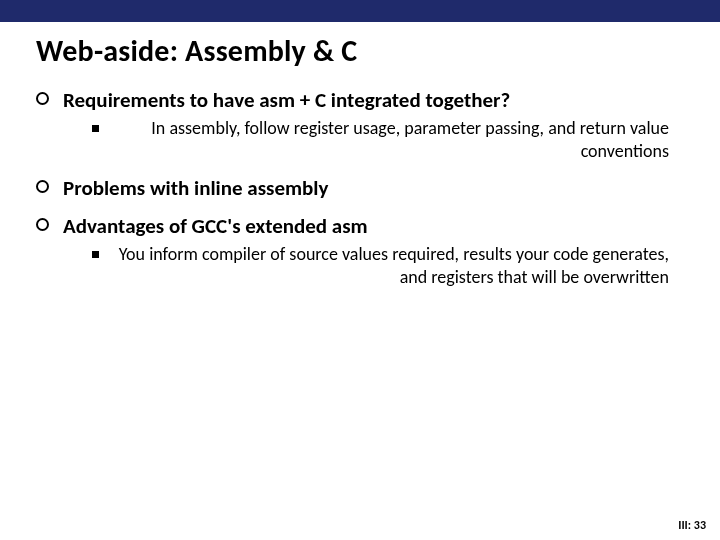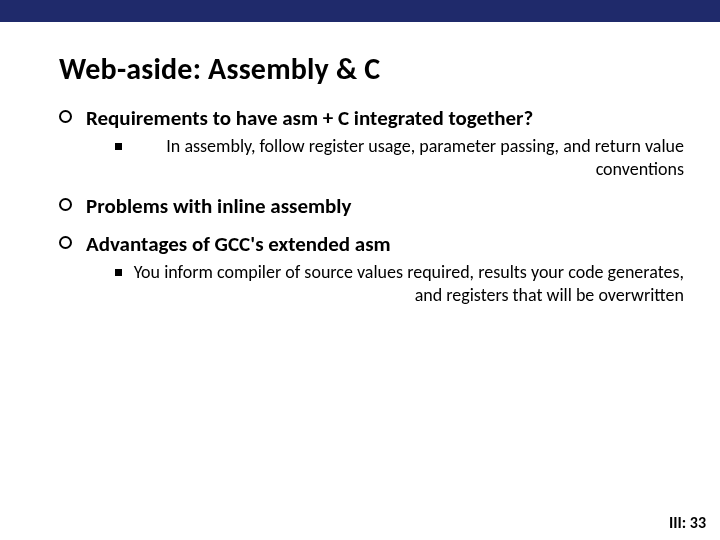--- a/index.html
+++ b/index.html
@@ -1,27 +1,27 @@
 <!DOCTYPE html>
 <html><head>
 <meta charset="utf-8">
 <style>
   * { margin: 0; padding: 0; box-sizing: border-box; }
   html, body { width: 720px; height: 540px; overflow: hidden; font-family: Calibri, Arial, sans-serif; background: #fff; color: #000; }
   .top-bar { width: 100%; height: 22px; background: #1f2a6b; }
-  .slide { padding: 28px 36px 0 36px; margin-left: 23px; }
+  .slide { padding: 10px 36px 0 36px; }
   .title { font-size: 30px; font-weight: 700; letter-spacing: 0.2px; margin-bottom: 18px; }
   .sect { display: flex; margin-bottom: 2px; text-align: center; }
   .circ-bullet { width: 13px; height: 13px; border: 2.3px solid #000; border-radius: 50%; flex: 0 0 auto; margin-top: 5px; margin-right: 14px; }
   .sect-head { font-size: 21px; font-weight: 700; }
   .subs { margin-left: 56px; margin-top: 4px; margin-bottom: 12px; }
   .sub { display: flex; margin-bottom: 2px; }
   .sq-bullet { width: 7px; height: 7px; background: #000; flex: 0 0 auto; margin-top: 8px; margin-right: 10px; }
   .sub-text { font-size: 18px; line-height: 1.28; max-width: 560px; text-align: right; }
-  .footer { position: absolute; bottom: 8px; right: 14px; font-size: 16px; font-weight: 700; color: #000; }
+  .footer { position: absolute; bottom: 8px; right: 14px; font-size: 12px; font-weight: 700; color: #000; }
 </style>
 </head>
 <body>
 
 <div class="top-bar"></div>
 
 <div class="slide">
   <div class="title">Web-aside: Assembly &amp; C</div>
 
   <div class="sect">

